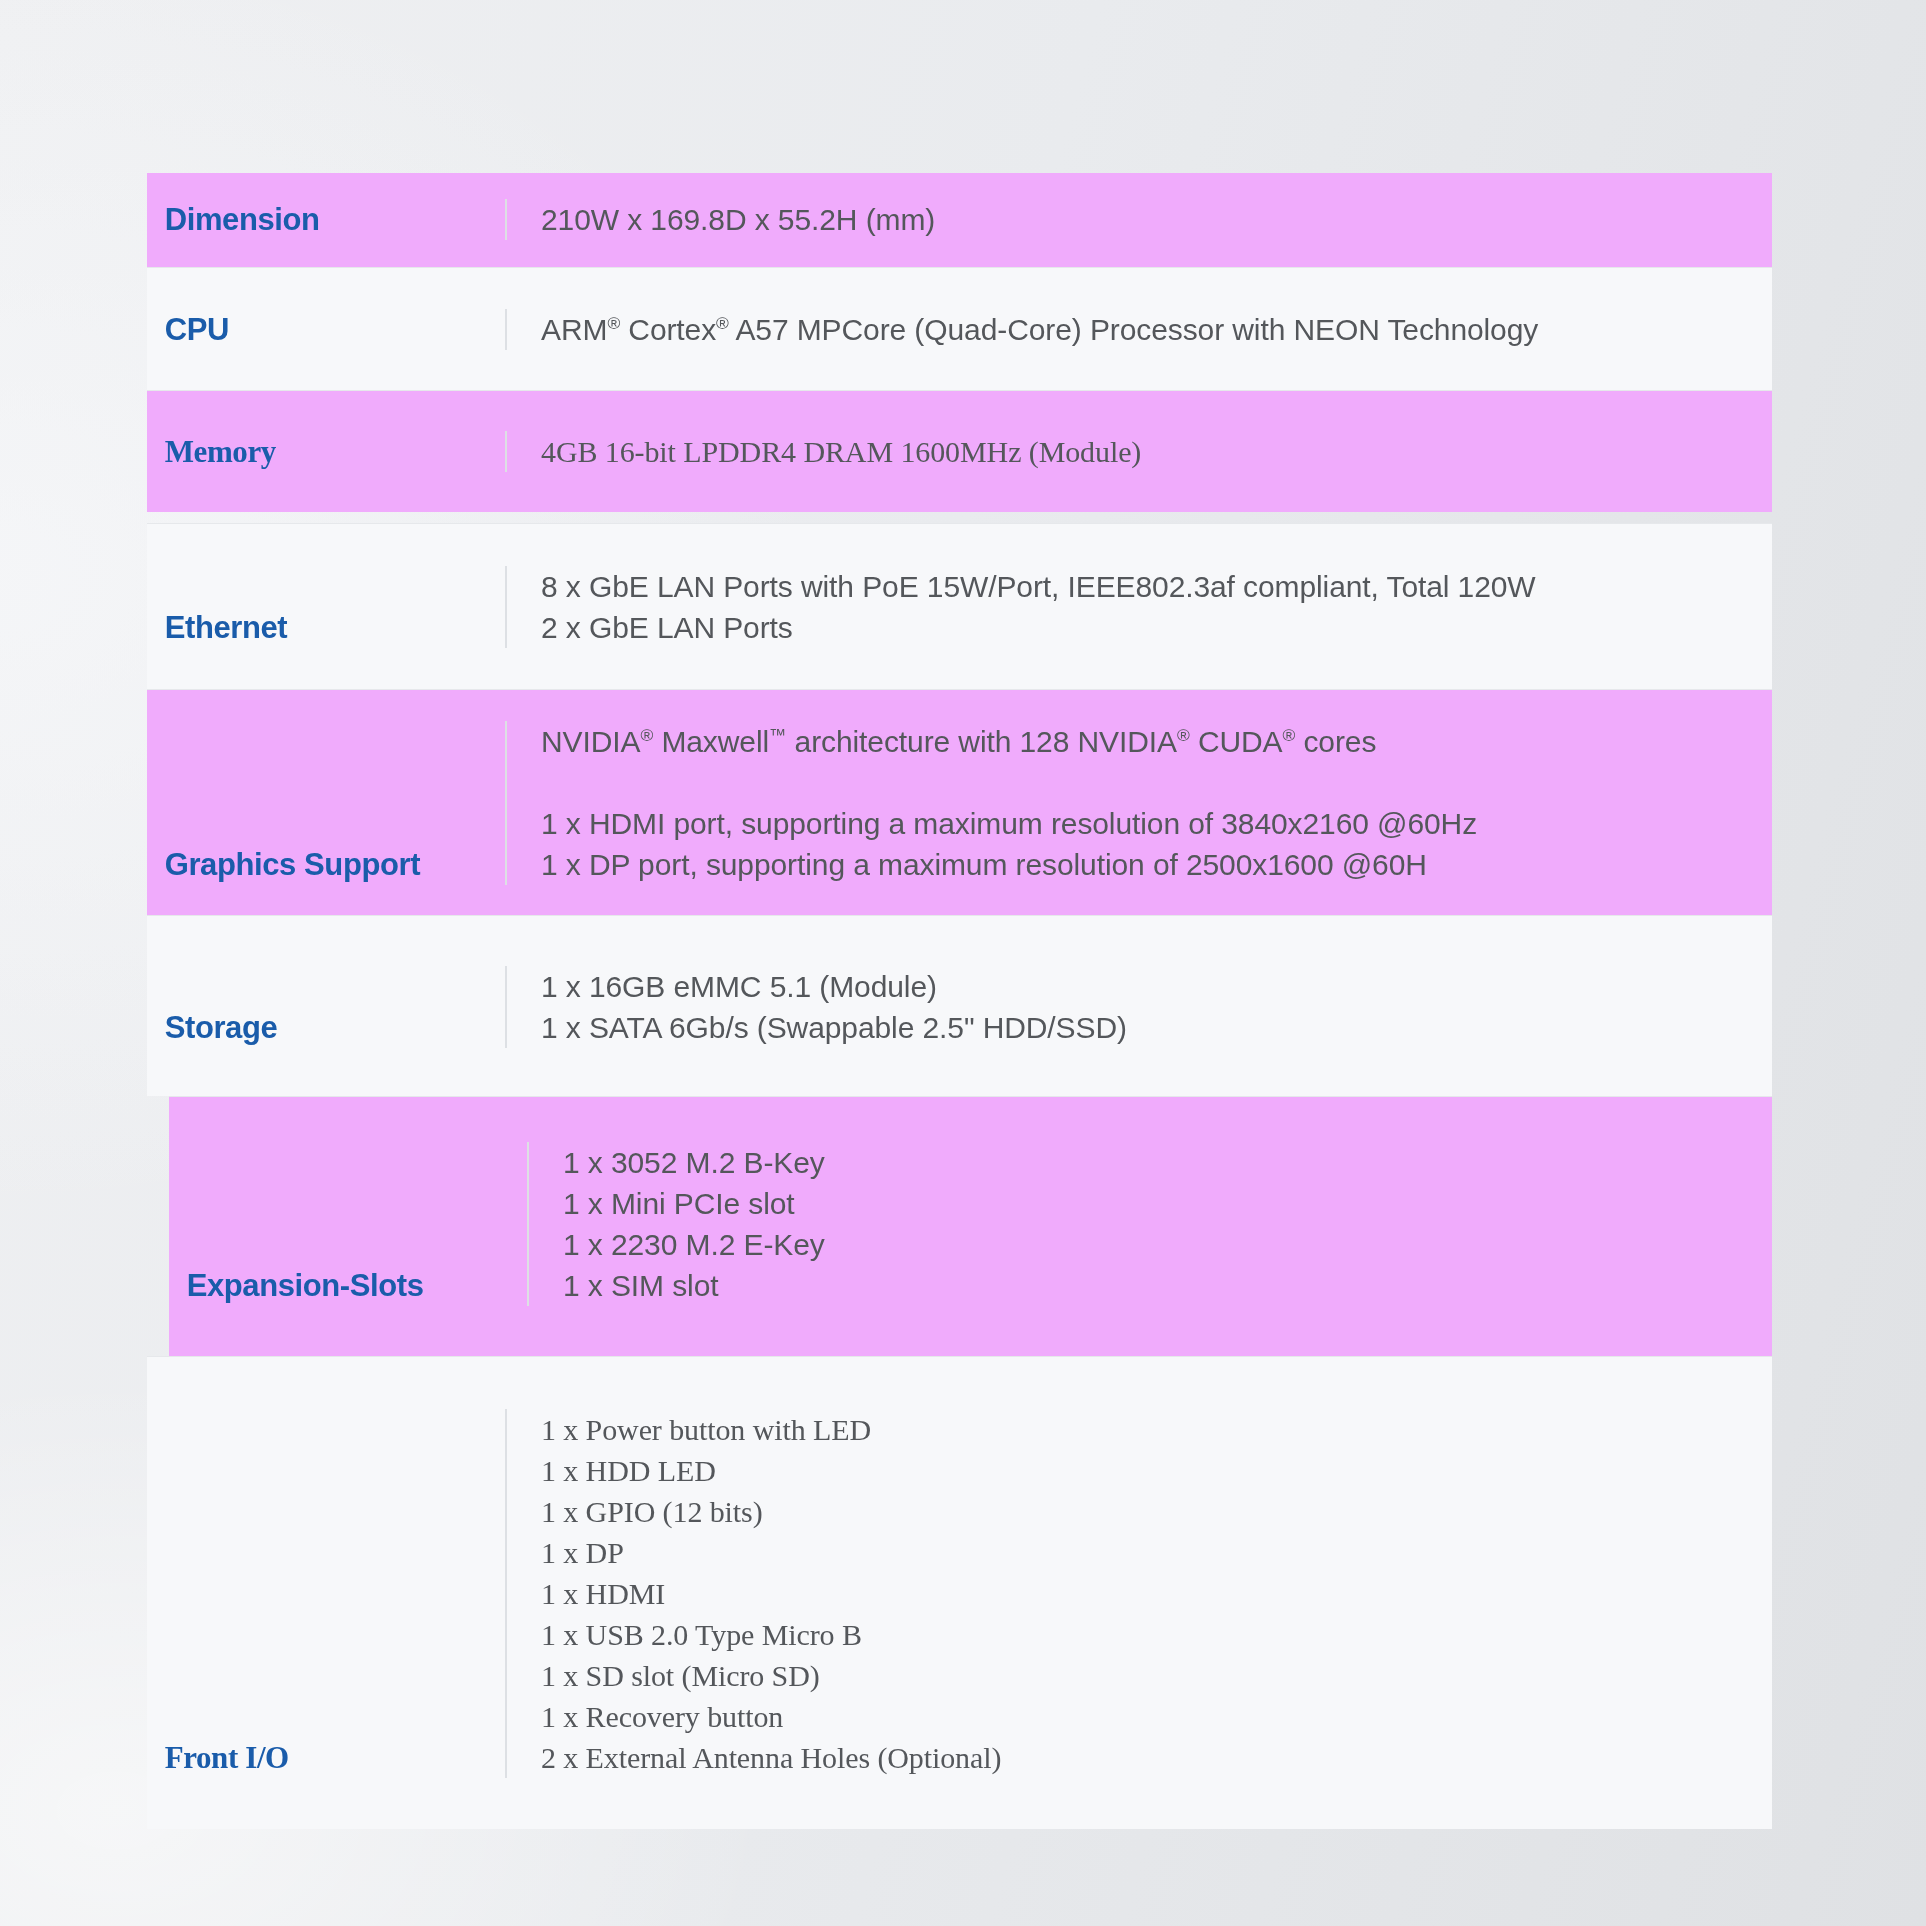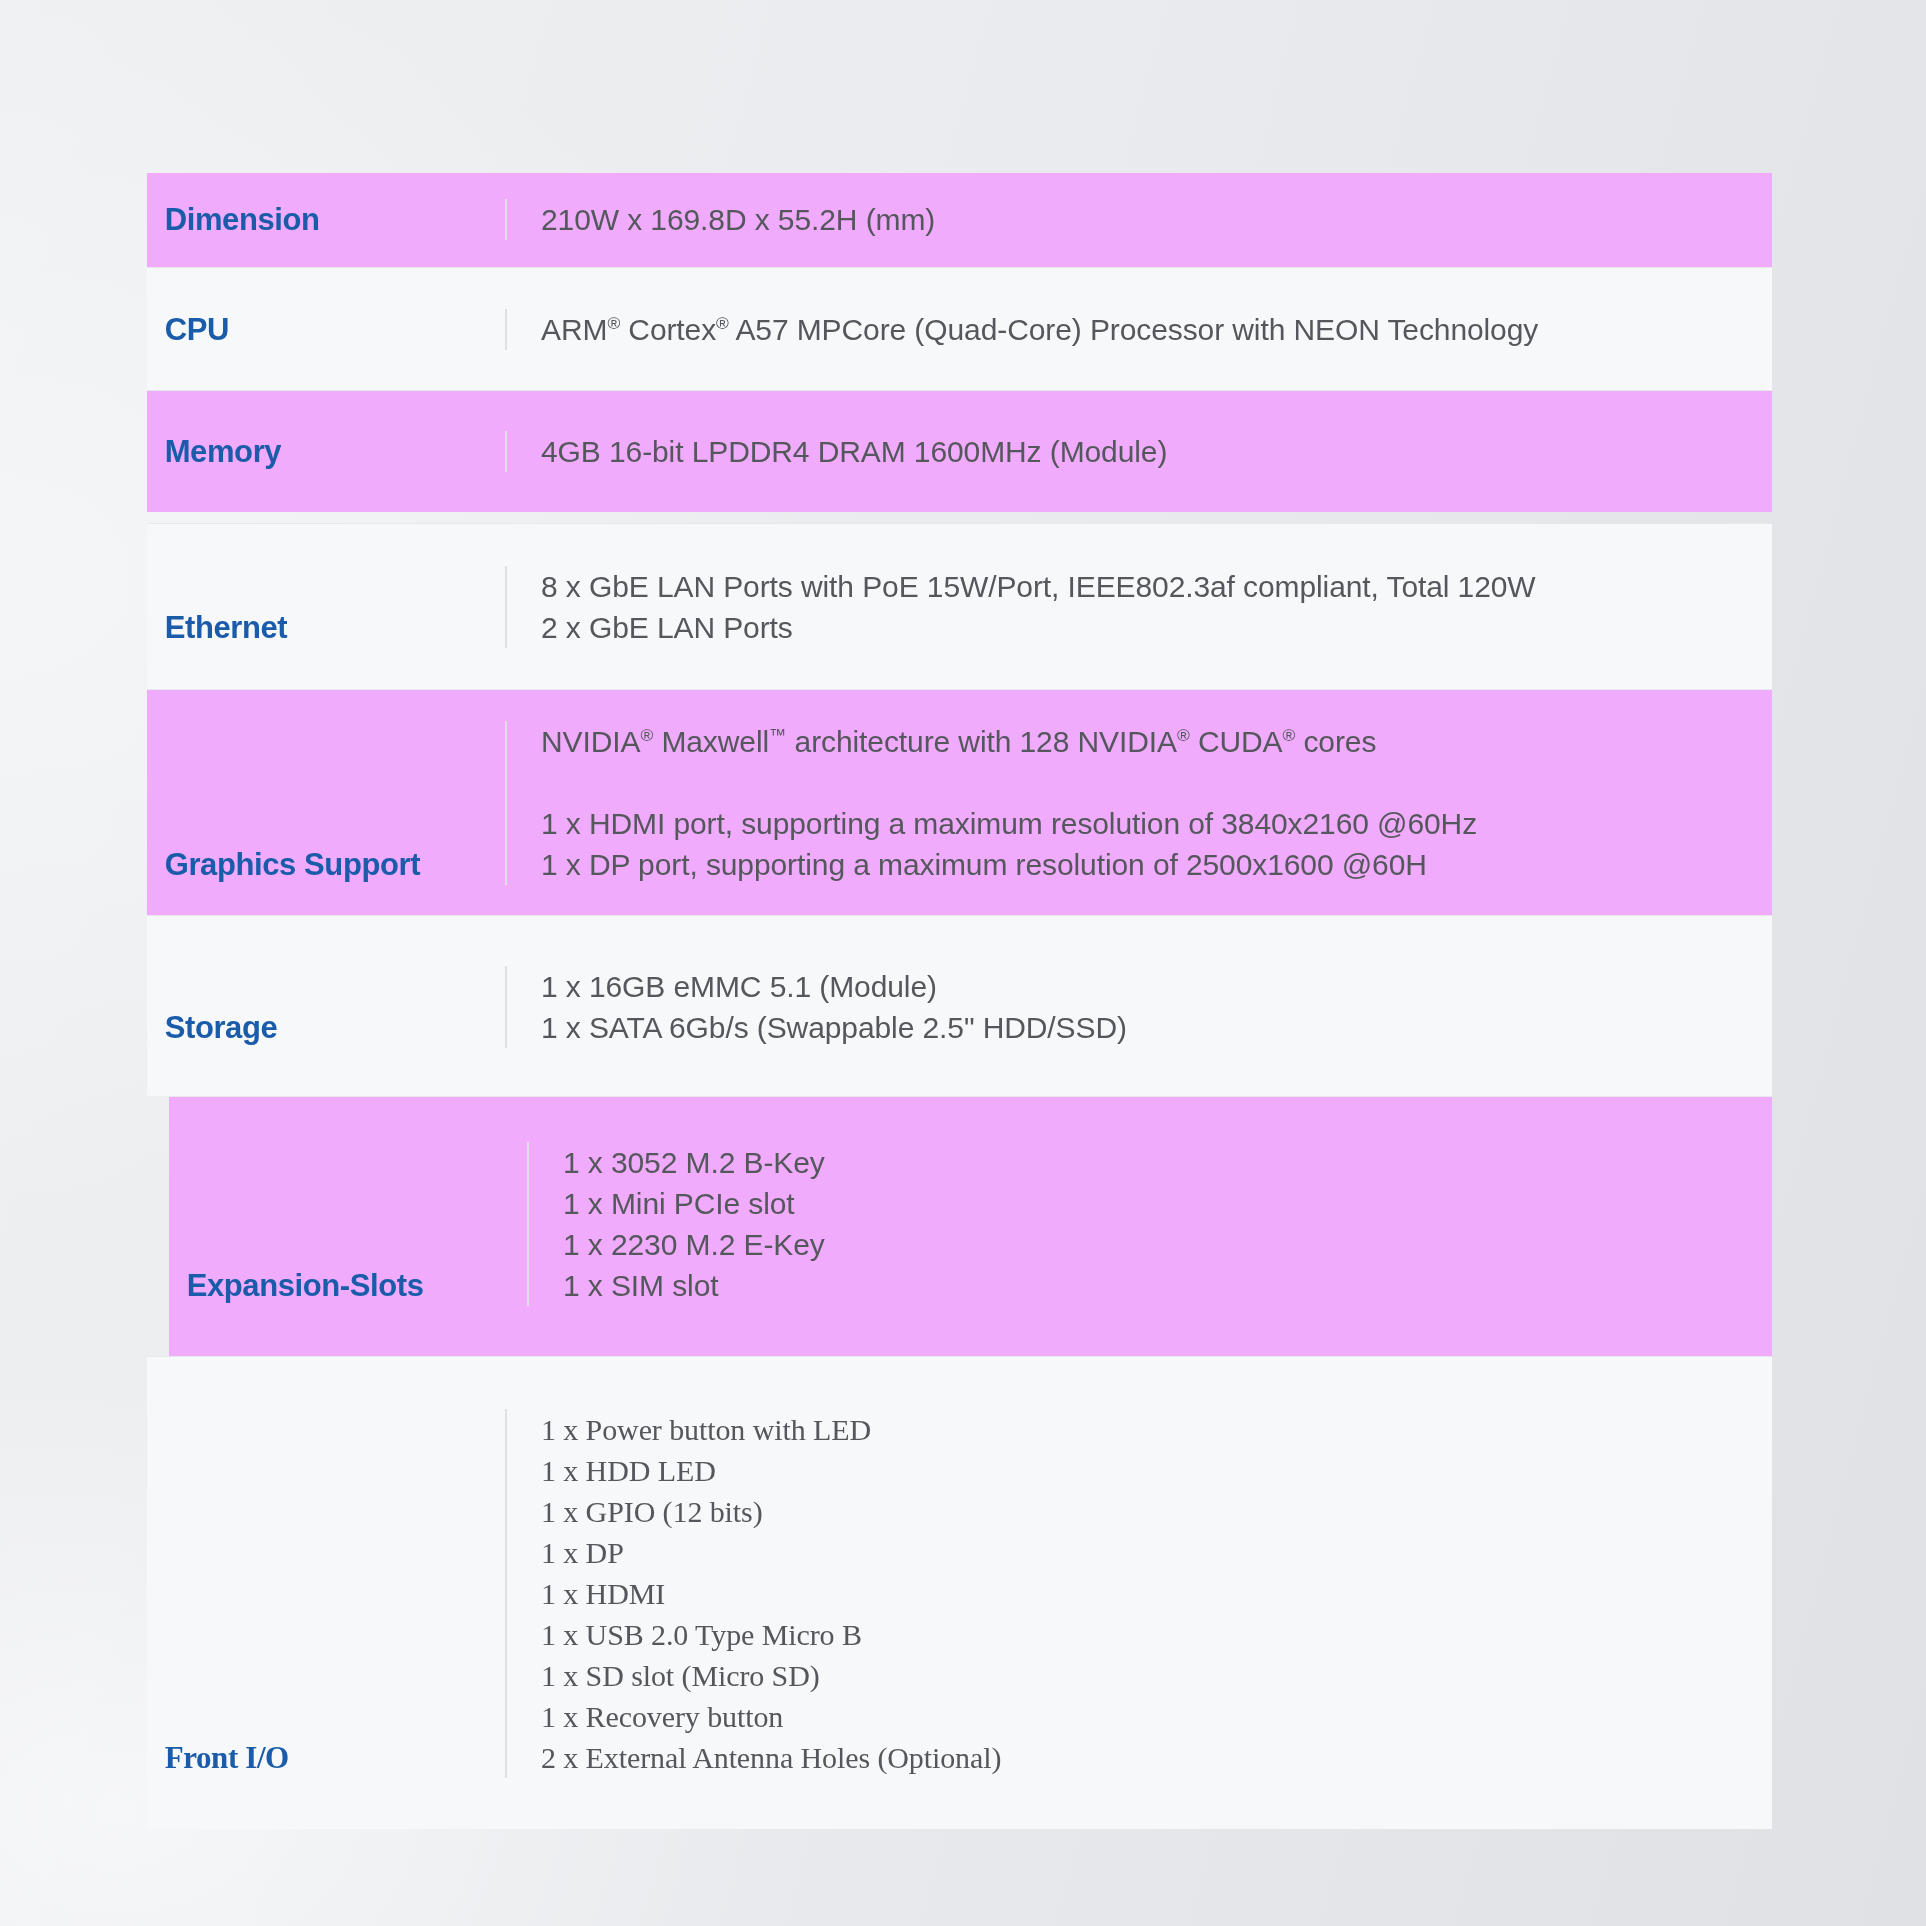--- a/index.html
+++ b/index.html
@@ -31,21 +31,21 @@
   .spec-row + .spec-row {
     border-top: 1.4px solid #e6e8eb;
     align-items: flex-end;
   }
   .spec-row.alt {
     background: #f7f8fa;
   }
   
   .r1 { padding: 26px 0 27px; }
   .r2 { padding: 41px 0 40px; }
-  .r3 { padding: 40px 0 40px; }
+  .r3 { padding: 40px 0 40px; font-family: Liberation Serif, serif; }
   .r4 { padding: 42px 0 41px; margin-top: 11px; }
   .r5 { padding: 31px 0 30px; }
   .r6 { padding: 50px 0 48px; }
   .r7 { padding: 45px 0 50px; margin-left: 22px; }
   .r8 { padding: 52px 0 51px; font-family: Liberation Serif, serif; }
 
   .label-cell {
     box-sizing: border-box;
     width: 358px;
     flex: 0 0 358px;

